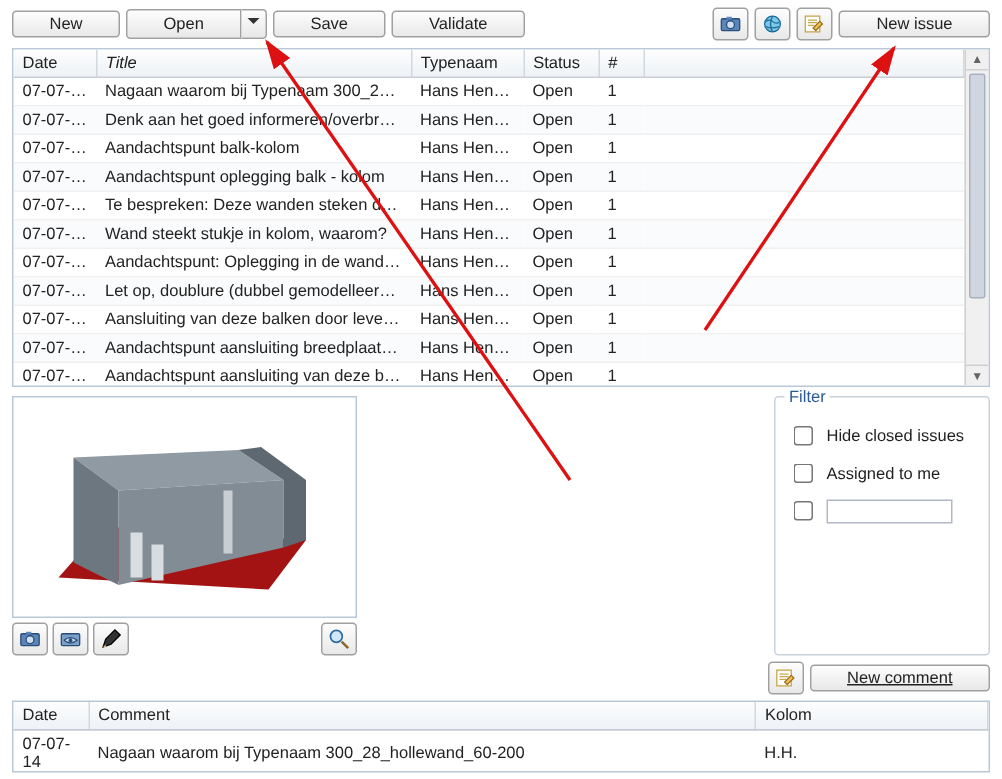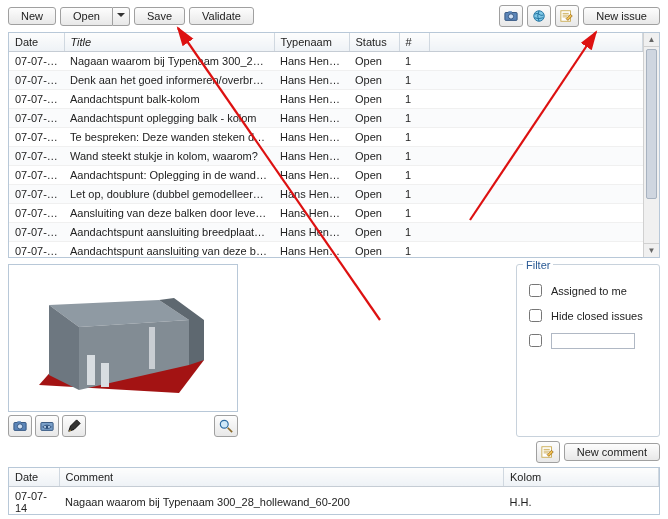--- a/index.html
+++ b/index.html
@@ -18,21 +18,21 @@
     display: flex;
     align-items: center;
     padding: 5px 8px;
     gap: 4px;
   }
   .spacer { flex: 1; }
   .btn {
     background: linear-gradient(#fdfdfd, #e8e8e8);
     border: 1px solid #a0a0a0;
     border-radius: 3px;
-    padding: 2px 12px;
+    padding: 2px 24px;
     font-size: 11px;
     cursor: pointer;
     color: #222;
   }
   .btn.icon-btn { padding: 2px 4px; width: 24px; height: 22px; display:inline-flex; align-items:center; justify-content:center;}
   .split-group { display:flex; }
   .split-group .btn:first-child{border-top-right-radius:0;border-bottom-right-radius:0;}
   .split-group .btn.dd{border-left:none;border-top-left-radius:0;border-bottom-left-radius:0;padding:2px 4px;}
   .caret { display:inline-block; border:4px solid transparent; border-top-color:#333; margin-top:3px;}
   .table-wrap {
@@ -104,21 +104,21 @@
     font-size:11px;
   }
   .filter-panel .legend{
     position:relative; top:-10px; left:-2px;
     background:#fff; padding:0 3px;
     color:#2a5a95;
   }
   .filter-panel .row{display:flex;align-items:center;gap:6px;margin-top:0px;margin-bottom:6px; white-space: nowrap;}
   .filter-panel input[type=text]{width:84px;border:1px solid #b0b8c4;padding:1px 2px;font-size:11px;}
 
-  .comment-toolbar{display:flex;gap:4px;padding:2px 8px;align-items:center;}
+  .comment-toolbar{display:flex;gap:4px;padding:2px 8px;align-items:center;text-decoration:underline;}
   .comment-toolbar .spacer{flex:1;}
 
   .comments-wrap{
     margin: 2px 8px 0;
     border:1px solid #b8c8d8;
     height:48px;
     overflow:hidden;
     position:relative;
   }
   table.comments{width:100%;border-collapse:collapse;table-layout:fixed;}
@@ -328,25 +328,25 @@
             <line x1="10" y1="10" x2="15" y2="15" stroke="#8a6a2a" stroke-width="2"></line>
           </svg>
       </button>
     </div>
   </div>
 
   <div class="filter-panel">
     <span class="legend">Filter</span>
     <div class="row">
       <input type="checkbox" style="">
-      <span>Assigned to me</span>
+      <span>Hide closed issues</span>
     </div>
     <div class="row">
       <input type="checkbox" style="">
-      <span>Hide closed issues</span>
+      <span>Assigned to me</span>
     </div>
     <div class="row">
       <input type="checkbox" style="">
       <input type="text" value="" style="">
     </div>
   </div>
 </div>
 
 <div class="comment-toolbar">
   <div class="spacer"></div>

